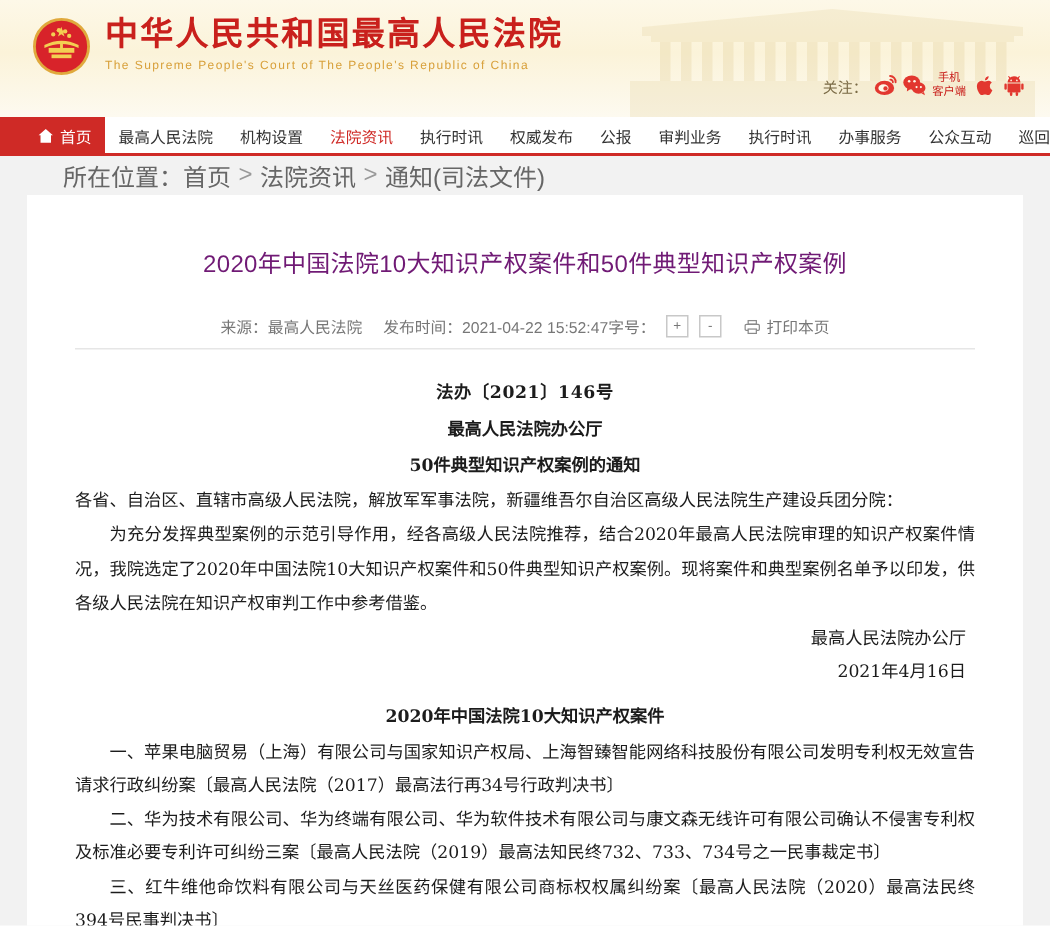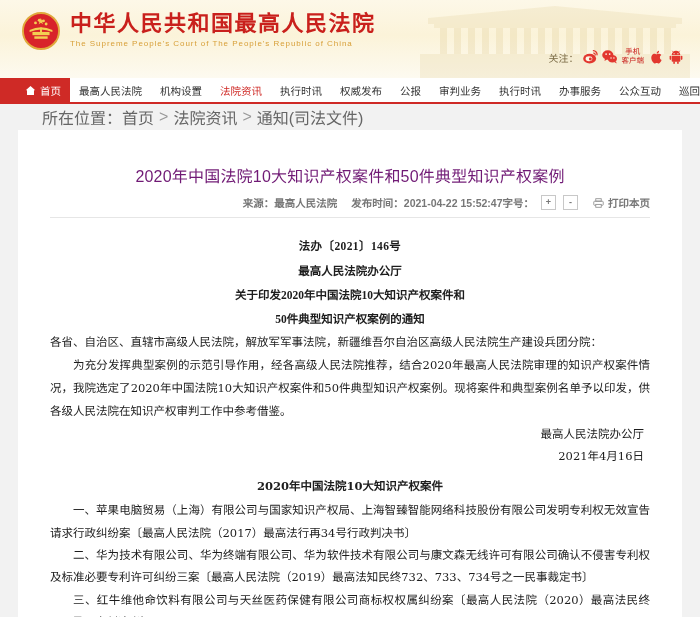--- a/index.html
+++ b/index.html
@@ -156,29 +156,28 @@
   .article-title {
     text-align: center;
     font-size: 16px;
     color: #701a75;
     font-weight: normal;
     margin: 18px 0 0 0;
     line-height: 1.4;
     letter-spacing: 0.2px;
   }
   .meta-row {
-    margin-top: 7px;
-    display: flex;
-    align-items: center;
-    justify-content: flex-end;
+    margin-top: 22px;
+    display: flex;
+    align-items: center;
+    justify-content: center;
     font-size: 10.5px;
     color: #777;
     padding-bottom: 7px;
     border-bottom: 1px solid #e6e6e6;
-    font-weight: bold;
   }
   .meta-left { display: flex; align-items: center; gap: 14px; }
   .meta-right { display: flex; align-items: center; gap: 7px; }
   .fs-btn {
     display: inline-flex;
     align-items: center;
     justify-content: center;
     width: 13px; height: 13px;
     border: 1px solid #c8c8c8;
     color: #777;
@@ -202,21 +201,20 @@
     margin-top: 16px;
     font-family: "DejaVu Serif", "Liberation Serif", serif;
     font-size: 11.5px;
     color: #1c1c1c;
     line-height: 2.05;
   }
   .doc .ctr {
     text-align: center;
     font-weight: bold;
     line-height: 2.1;
-    font-family: Liberation Serif, serif;
   }
   .doc .docnum { font-weight: bold; letter-spacing: 0.4px; }
   .doc p { margin: 0; }
   .doc .body-p {
     text-align: justify;
     text-justify: inter-ideograph;
     line-height: 2.0;
   }
   .doc .indent { text-indent: 2em; }
   .doc .sign {
@@ -427,21 +425,20 @@
           <rect x="3" y="7" width="6" height="3.2" fill="#ffffff" stroke="#8a8a8a" stroke-width="0.9"></rect>
         </svg>
         <span>打印本页</span>
       </span>
     </div>
   </div>
 
   <article class="doc">
     <p class="ctr docnum">法办〔2021〕146号</p>
     <p class="ctr">最高人民法院办公厅</p>
-    <p class="ctr">关于印发2020年中国法院10大知识产权案件和</p>
     <p class="ctr">50件典型知识产权案例的通知</p>
 
     <p class="body-p">各省、自治区、直辖市高级人民法院，解放军军事法院，新疆维吾尔自治区高级人民法院生产建设兵团分院：</p>
     <p class="body-p indent">为充分发挥典型案例的示范引导作用，经各高级人民法院推荐，结合2020年最高人民法院审理的知识产权案件情况，我院选定了2020年中国法院10大知识产权案件和50件典型知识产权案例。现将案件和典型案例名单予以印发，供各级人民法院在知识产权审判工作中参考借鉴。</p>
 
     <p class="sign">最高人民法院办公厅</p>
     <p class="sign">2021年4月16日</p>
 
     <p class="sect-head">2020年中国法院10大知识产权案件</p>
 

